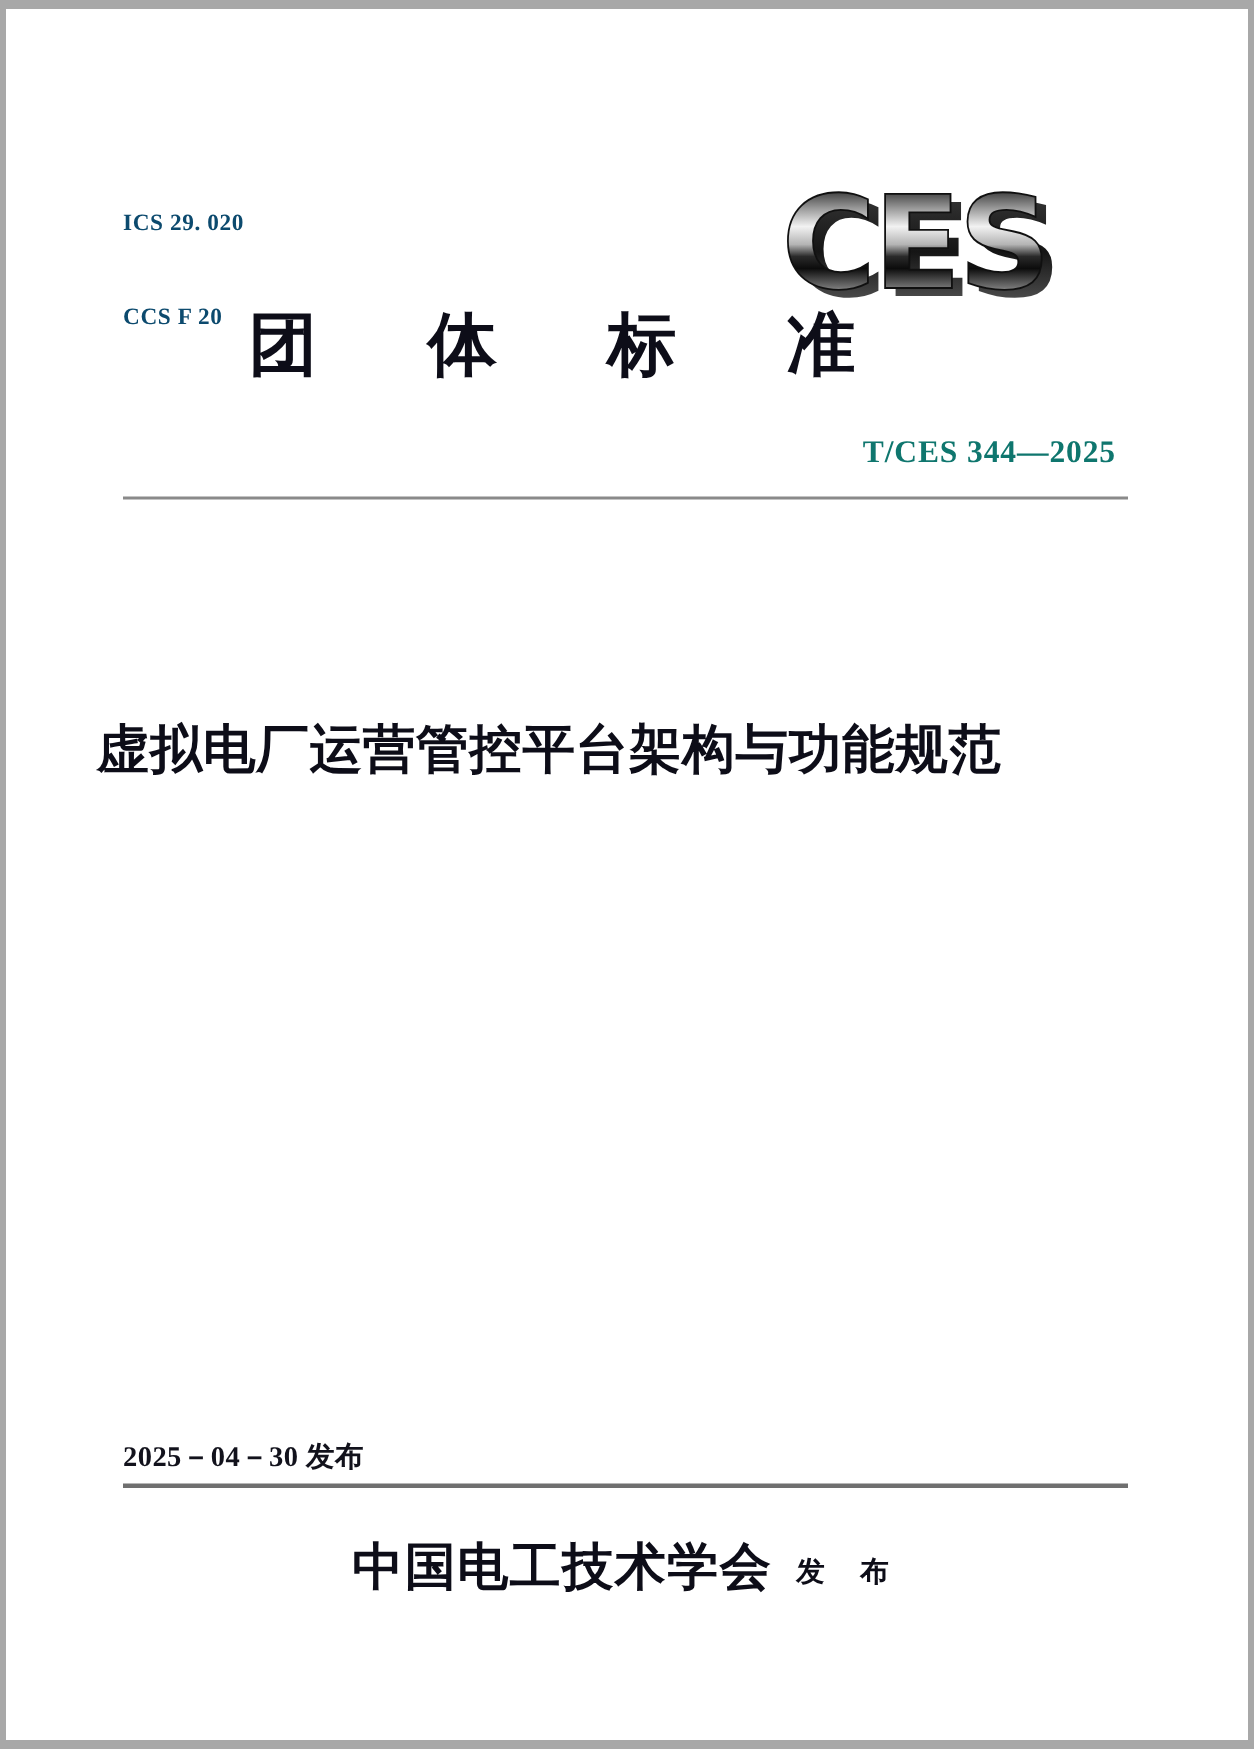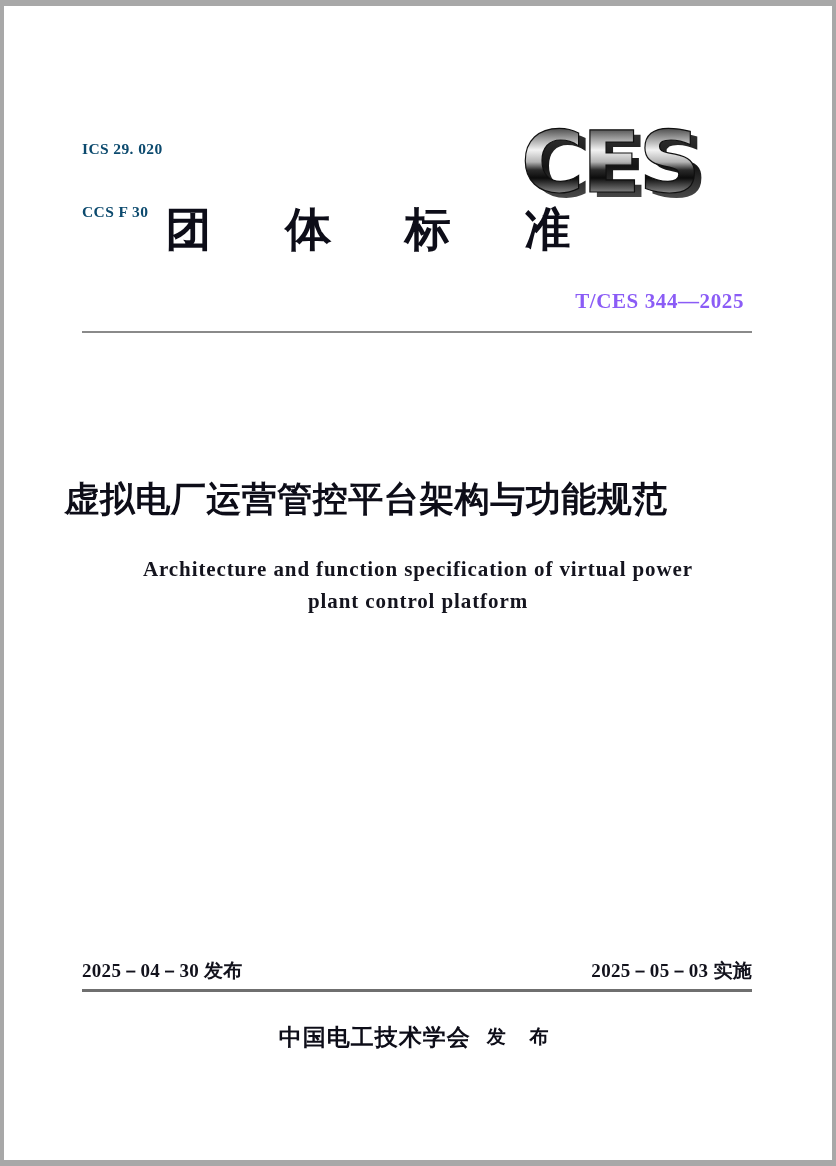--- a/index.html
+++ b/index.html
@@ -84,21 +84,21 @@
 
   
   .std-number {
     position: absolute;
     right: 88px;
     top: 283px;
     font-family: "Liberation Serif", "DejaVu Serif", serif;
     font-weight: bold;
     font-size: 21px;
     letter-spacing: 0.6px;
-    color: #8b5cf6;
+    color: #0f766e;
   }
 
   
   .rule {
     position: absolute;
     left: 78px;
     width: 670px;
     background: #8a8a8a;
   }
   .rule.top-rule    { top: 325px; height: 2px; }
@@ -155,21 +155,21 @@
     left: 0;
     top: 1016px;
     width: 828px;
     text-align: center;
     color: #0d0d18;
     white-space: nowrap;
   }
   .publisher .org {
     font-family: "DejaVu Sans", "Liberation Sans", sans-serif;
     font-weight: bold;
-    font-size: 23px;
+    font-size: 34px;
     letter-spacing: 1px;
   }
   .publisher .issue {
     font-family: "DejaVu Sans", "Liberation Sans", sans-serif;
     font-weight: bold;
     font-size: 19px;
     letter-spacing: 0.45em;
     margin-left: 16px;
     vertical-align: 2px;
   }
@@ -181,21 +181,21 @@
 
   <div class="plate-edge top"></div>
   <div class="plate-edge left"></div>
   <div class="plate-edge right"></div>
   <div class="plate-edge bottom"></div>
 
   <div class="sheet">
 
     <div class="ics-block">
       <div>ICS 29. 020</div>
-      <div>CCS F 30</div>
+      <div>CCS F 20</div>
     </div>
 
     <div class="ces-logo">
       <svg width="200" height="110" viewBox="0 0 200 110" xmlns="http://www.w3.org/2000/svg" aria-label="CES">
         <defs>
           <linearGradient id="chrome" x1="0" y1="0" x2="0" y2="1">
             <stop offset="0.00" stop-color="#4a4a4a"></stop>
             <stop offset="0.10" stop-color="#1c1c1c"></stop>
             <stop offset="0.26" stop-color="#9a9a9a"></stop>
             <stop offset="0.38" stop-color="#f2f2f2"></stop>
@@ -222,28 +222,23 @@
     </div>
 
     <div class="tuanti">团　体　标　准</div>
 
     <div class="std-number">T/CES 344—2025</div>
 
     <div class="rule top-rule"></div>
 
     <div class="cn-title">虚拟电厂运营管控平台架构与功能规范</div>
 
-    <div class="en-title">
-      <span class="en-line">Architecture and function specification of virtual power</span>
-      <span class="en-line">plant control platform</span>
-    </div>
 
     <div class="date-row">
       <span class="date-item">2025－04－30 发布</span>
-      <span class="date-item">2025－05－03 实施</span>
     </div>
 
     <div class="rule bottom-rule"></div>
 
     <div class="publisher">
       <span class="org">中国电工技术学会</span><span class="issue">发  布</span>
     </div>
 
   </div>
 </div>

